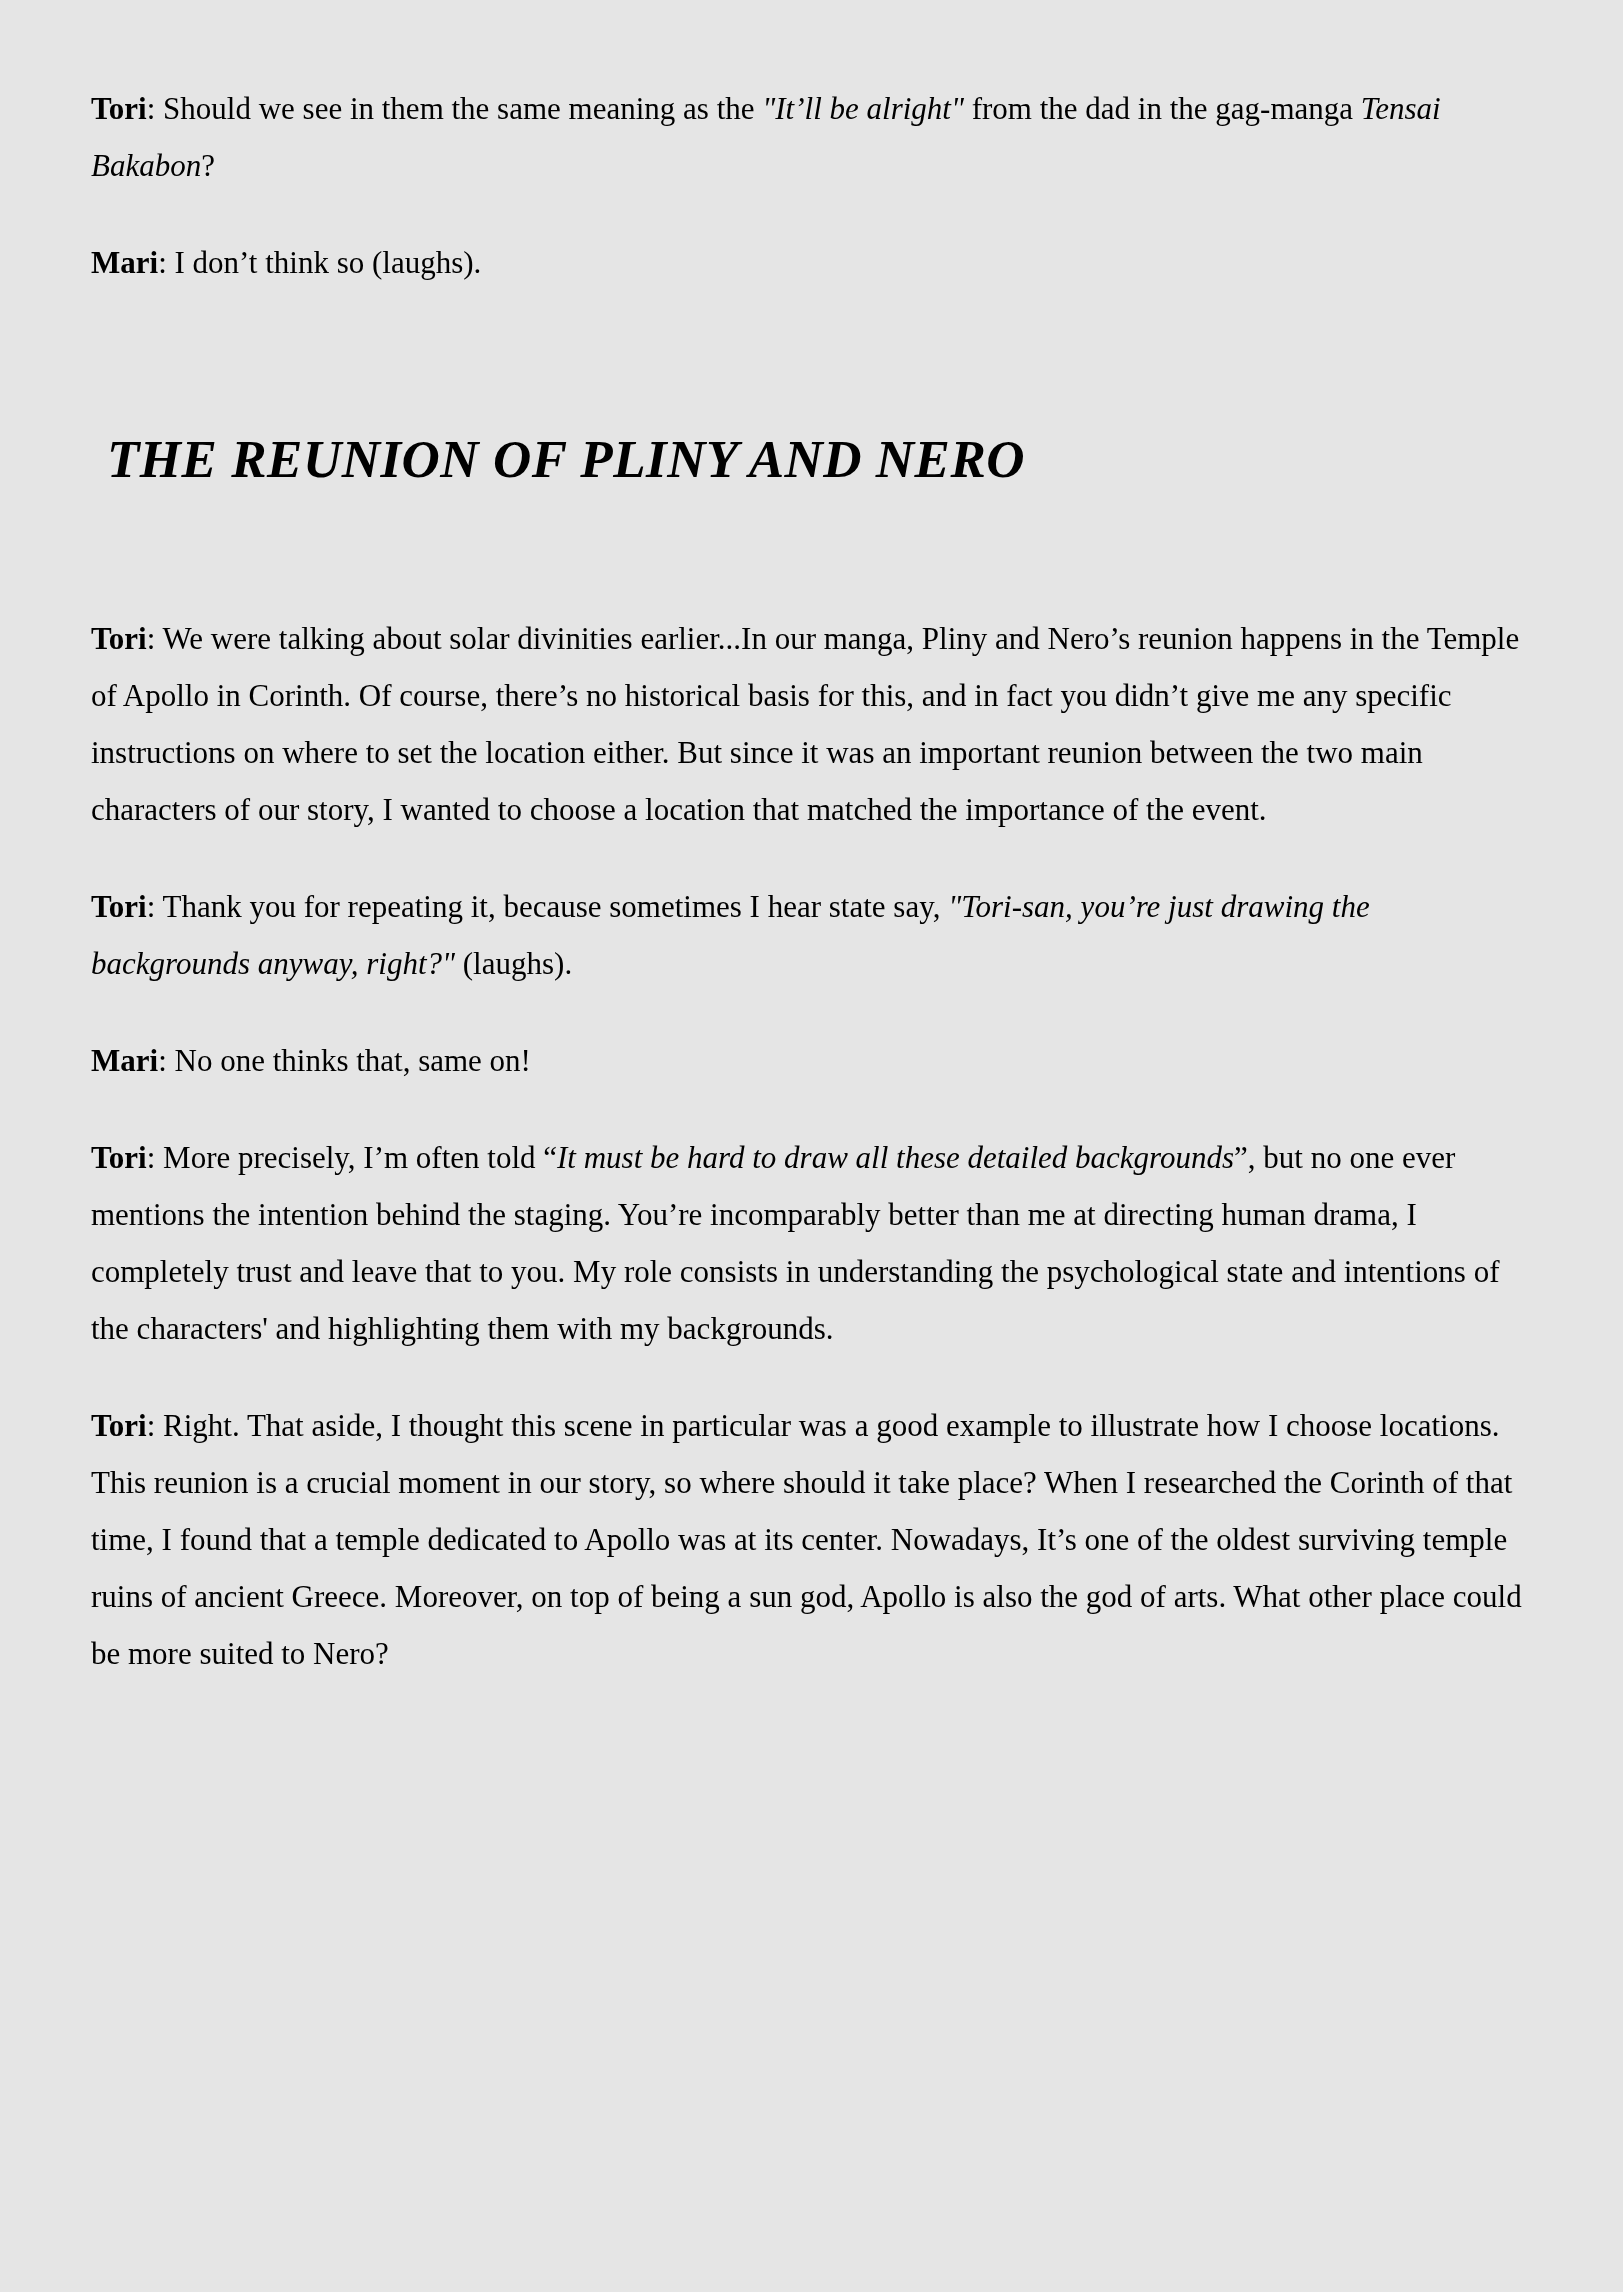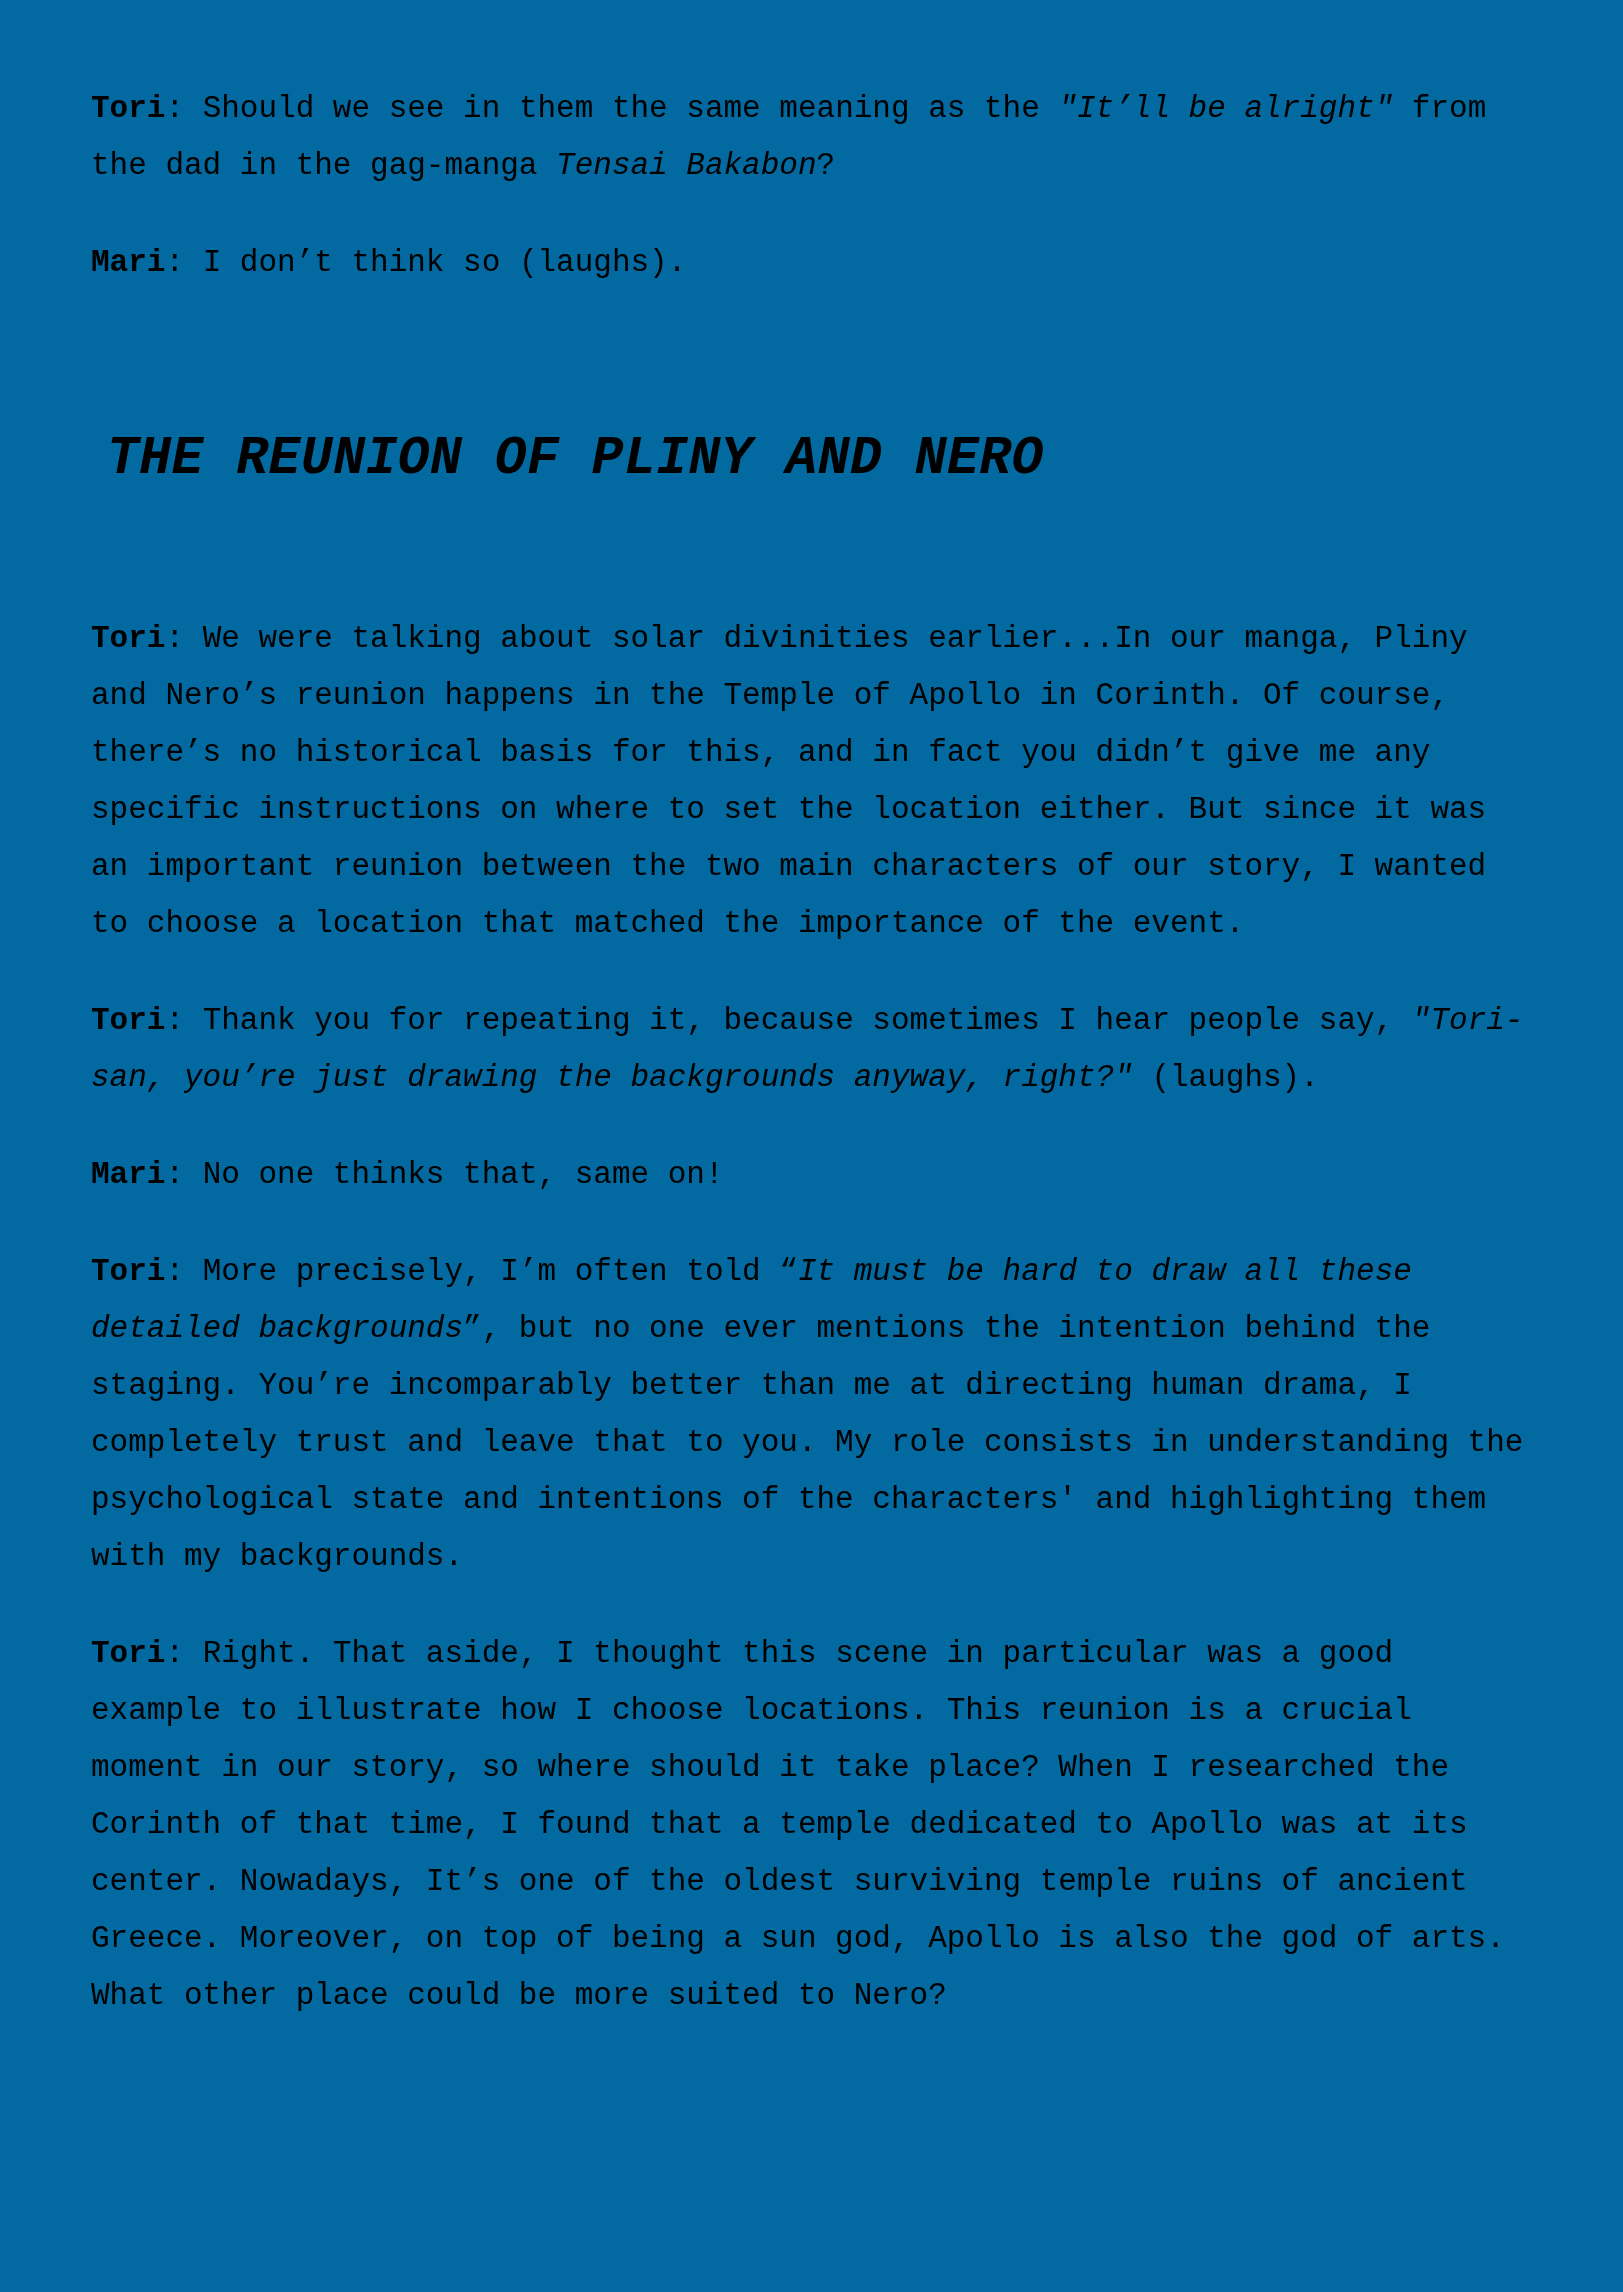--- a/index.html
+++ b/index.html
@@ -4,23 +4,23 @@
 <style>
   html, body {
     margin: 0;
     padding: 0;
     background: #ffffff;
   }
   .page {
     position: relative;
     width: 1623px;
     height: 2293px;
-    background: #0369a1;
+    background: #e5e5e5;
     color: #000000;
-    font-family: Liberation Mono, monospace;
+    font-family: Liberation Serif, serif;
     box-sizing: border-box;
     padding: 80px 91px 0 91px;
     overflow: hidden;
   }
   .content {
     width: 1441px;
   }
   .content p.paragraph {
     font-size: 31px;
     line-height: 1.84;
@@ -43,19 +43,19 @@
 </head>
 <body>
 
 <div class="page">
   <div class="content">
 
   <p class="paragraph"><span class="bold">Tori</span><span class="normal">: Should we see in them the same meaning as the </span><span class="italic">"It’ll be alright"</span><span class="normal"> from the dad in the gag-manga </span><span class="italic">Tensai Bakabon</span><span class="normal">?</span></p>
       <p class="paragraph"><span class="bold">Mari</span><span class="normal">: I don’t think so (laughs).</span></p>
       <h1 class="heading">THE REUNION OF PLINY AND NERO</h1>
       <p class="paragraph"><span class="bold">Tori</span><span class="normal">: We were talking about solar divinities earlier...In our manga, Pliny and Nero’s reunion happens in the Temple of Apollo in Corinth. Of course, there’s no historical basis for this, and in fact you didn’t give me any specific instructions on where to set the location either. But since it was an important reunion between the two main characters of our story, I wanted to choose a location that matched the importance of the event.</span></p>
-      <p class="paragraph"><span class="bold">Tori</span><span class="normal">: Thank you for repeating it, because sometimes I hear people say, </span><span class="italic">"Tori-san, you’re just drawing the backgrounds anyway, right?"</span><span class="normal"> (laughs).</span></p>
+      <p class="paragraph"><span class="bold">Tori</span><span class="normal">: Thank you for repeating it, because sometimes I hear state say, </span><span class="italic">"Tori-san, you’re just drawing the backgrounds anyway, right?"</span><span class="normal"> (laughs).</span></p>
       <p class="paragraph"><span class="bold">Mari</span><span class="normal">: No one thinks that, same on!</span></p>
       <p class="paragraph"><span class="bold">Tori</span><span class="normal">: More precisely, I’m often told “</span><span class="italic">It must be hard to draw all these detailed backgrounds</span><span class="normal">”, but no one ever mentions the intention behind the staging. You’re incomparably better than me at directing human drama, I completely trust and leave that to you. My role consists in understanding the psychological state and intentions of the characters' and highlighting them with my backgrounds.</span></p>
       <p class="paragraph"><span class="bold">Tori</span><span class="normal">: Right. That aside, I thought this scene in particular was a good example to illustrate how I choose locations. This reunion is a crucial moment in our story, so where should it take place? When I researched the Corinth of that time, I found that a temple dedicated to Apollo was at its center. Nowadays, It’s one of the oldest surviving temple ruins of ancient Greece. Moreover, on top of being a sun god, Apollo is also the god of arts. What other place could be more suited to Nero?</span></p>
     </div>
 </div>
 
 
 </body></html>

